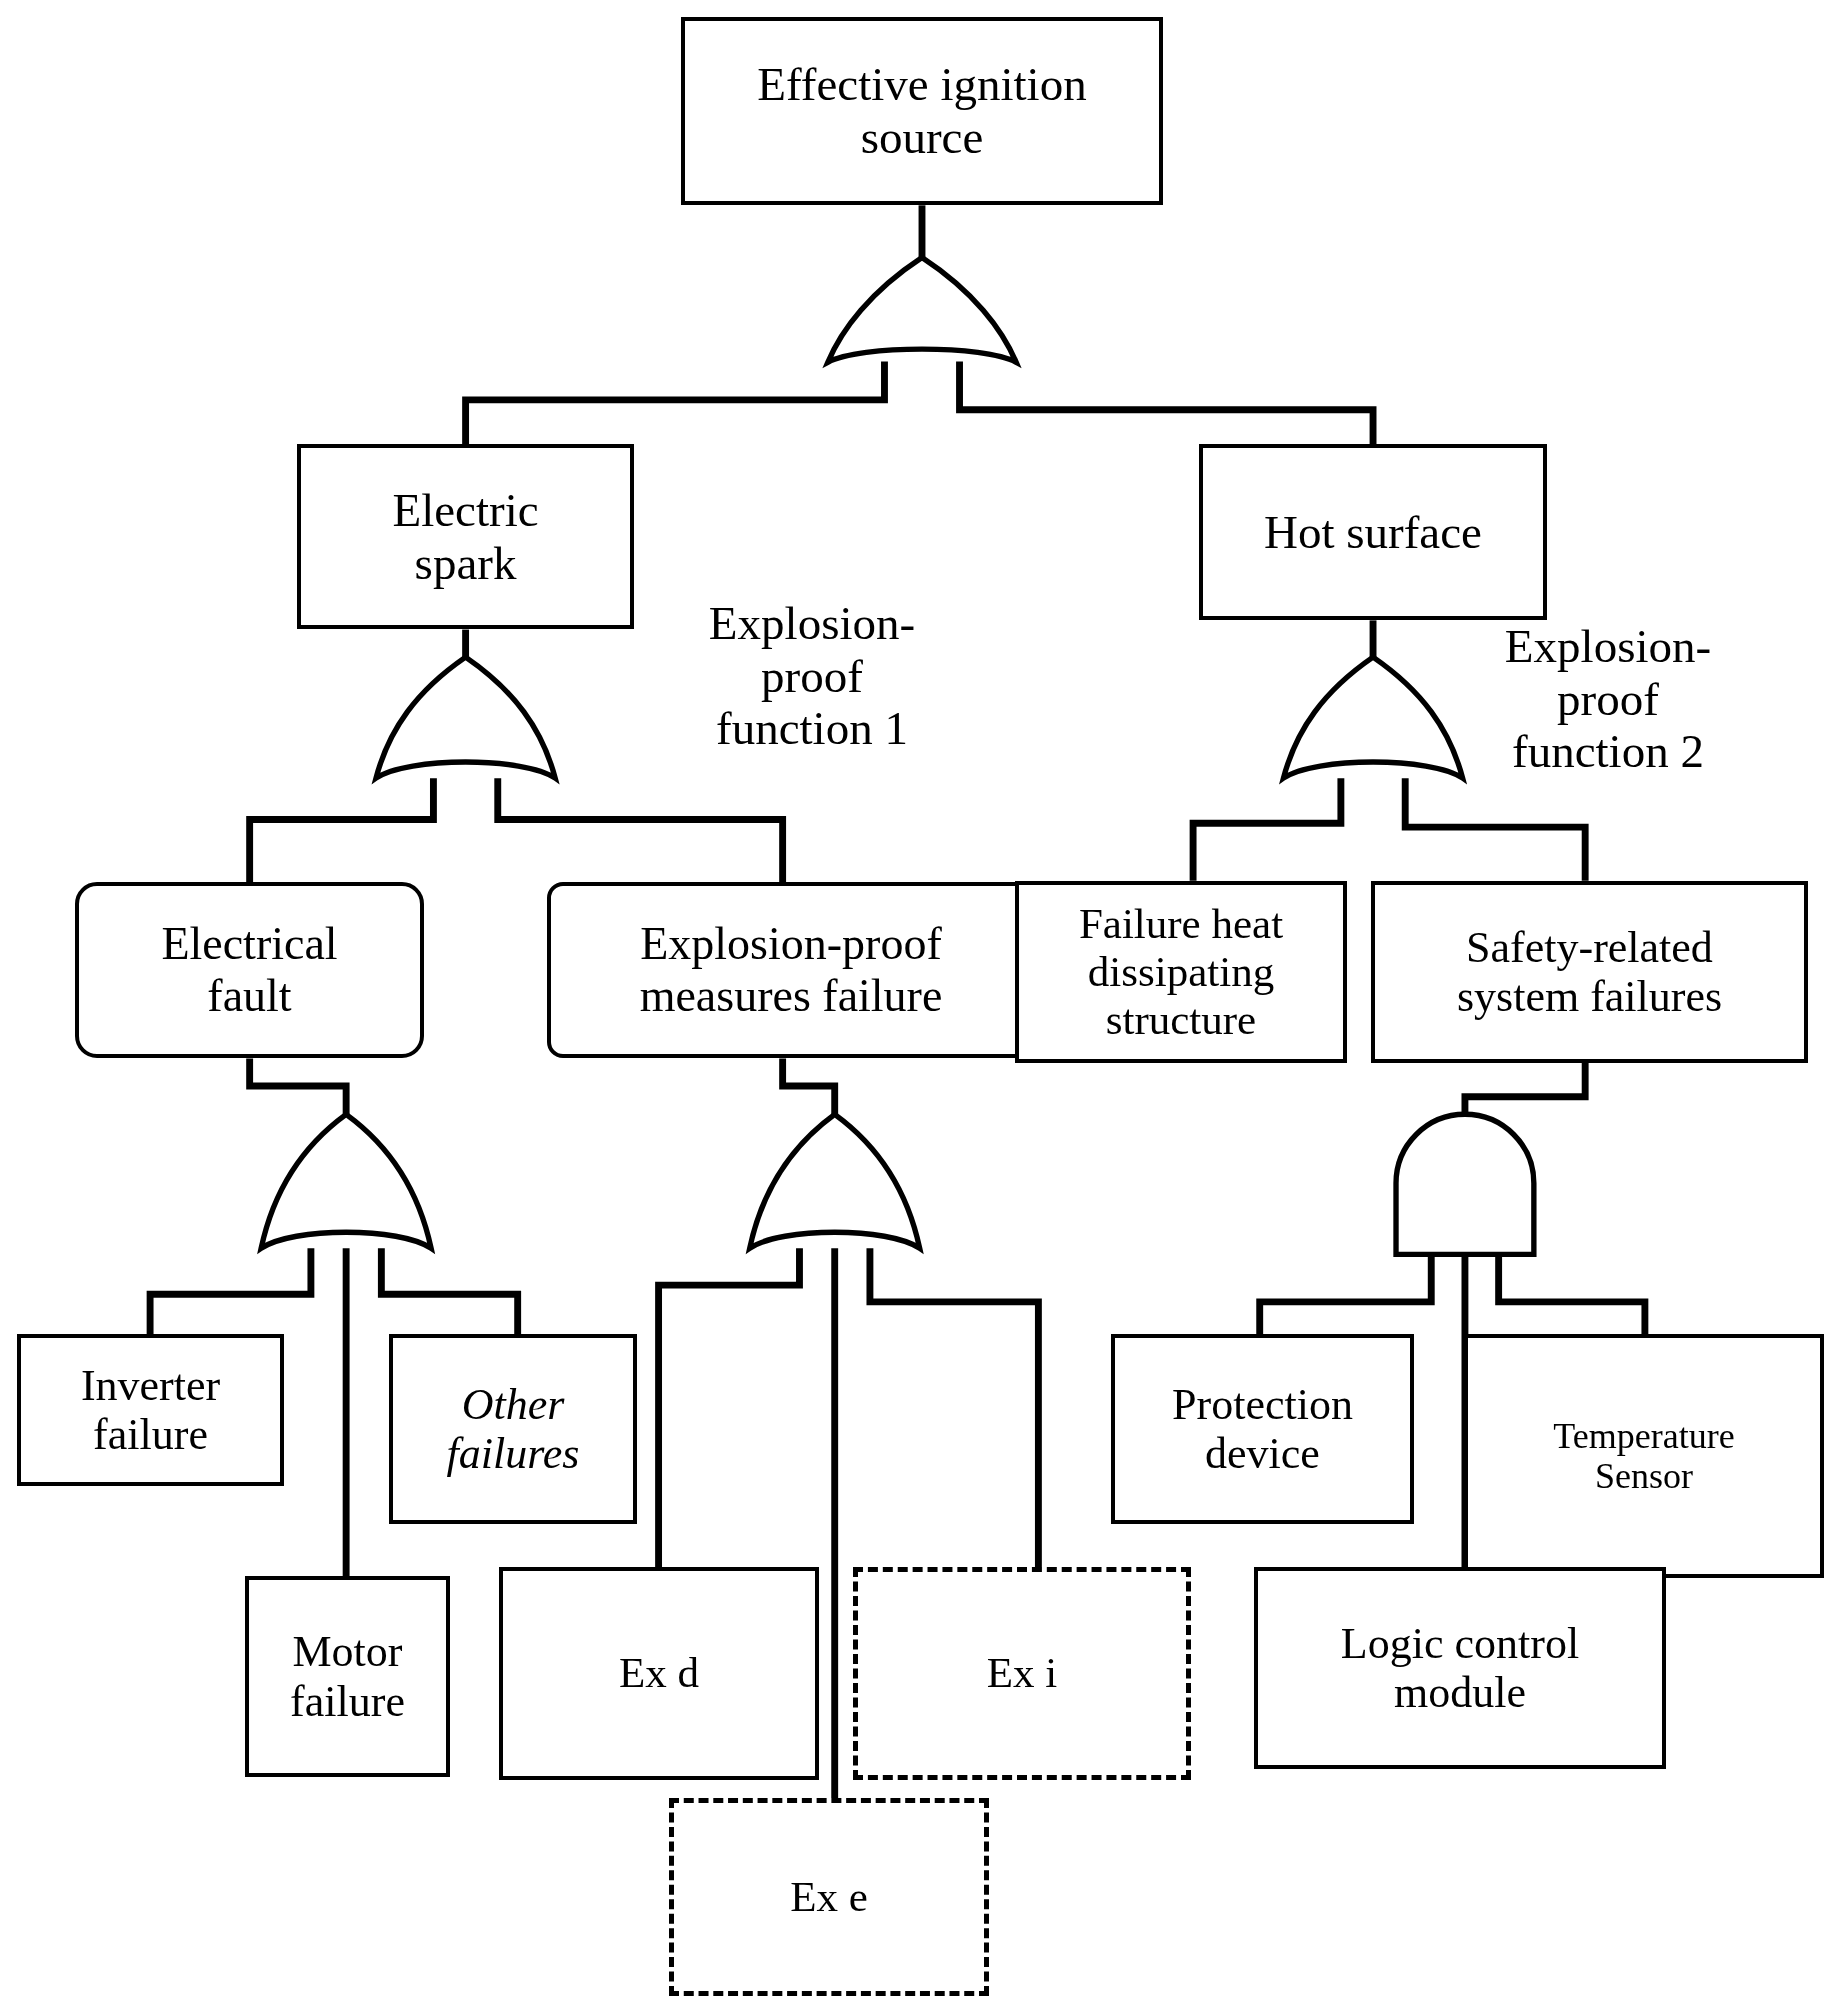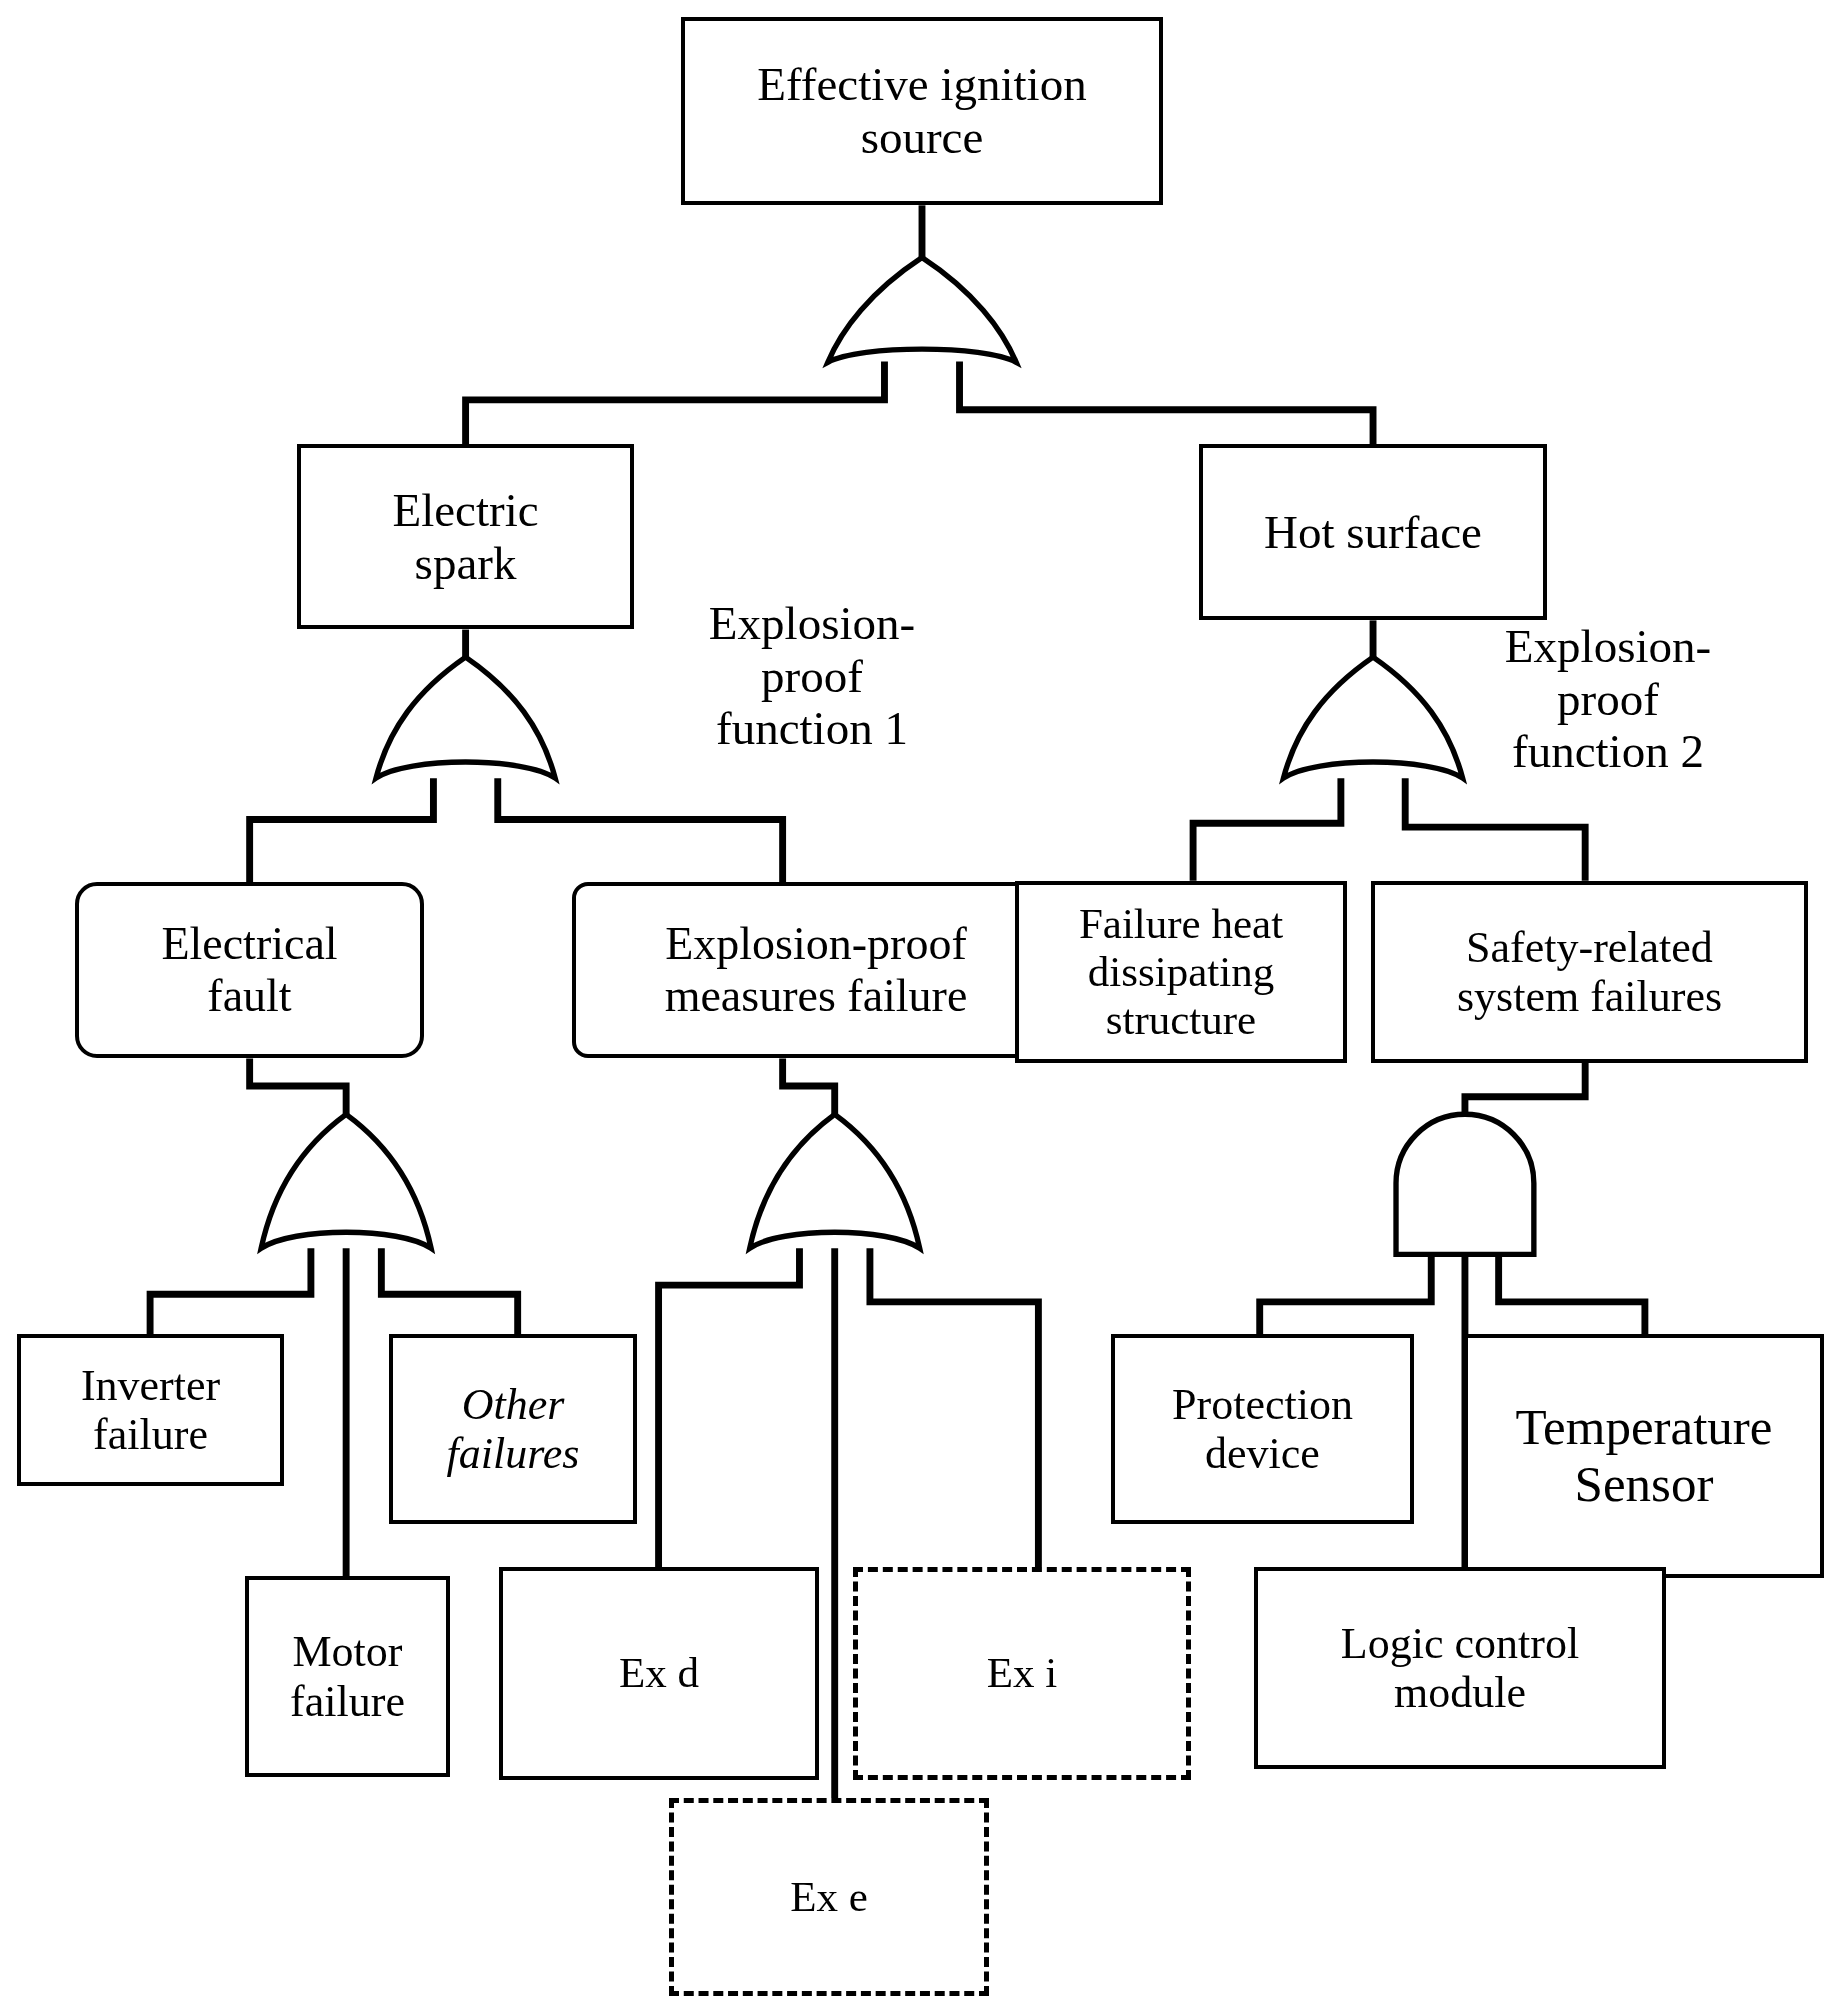--- a/index.html
+++ b/index.html
@@ -133,21 +133,21 @@
 proof
 function 1</div>
 
   <div class="freelabel" style="left:1455px;top:620px;width:306px;font-size:47px;">Explosion-
 proof
 function 2</div>
 
   <div class="nodebox" style="left:75px;top:882px;width:349px;height:176px;font-size:46px;border-radius:22px;">Electrical
 fault</div>
 
-  <div class="nodebox" style="left:572px;top:882px;width:488px;height:176px;font-size:46px;border-radius:16px;">Explosion-proof
+  <div class="nodebox" style="left:547px;top:882px;width:488px;height:176px;font-size:46px;border-radius:16px;">Explosion-proof
 measures failure</div>
 
   <div class="nodebox" style="left:1015px;top:881px;width:332px;height:182px;font-size:43px;">Failure heat
 dissipating
 structure</div>
 
   <div class="nodebox" style="left:1371px;top:881px;width:437px;height:182px;font-size:44px;">Safety-related
 system failures</div>
 
   <div class="nodebox" style="left:17px;top:1334px;width:267px;height:152px;font-size:44px;">Inverter
@@ -161,20 +161,20 @@
 
   <div class="nodebox" style="left:499px;top:1567px;width:320px;height:213px;font-size:43px;">Ex d</div>
 
   <div class="nodebox dashed" style="left:853px;top:1567px;width:338px;height:213px;font-size:43px;">Ex i</div>
 
   <div class="nodebox dashed" style="left:669px;top:1798px;width:320px;height:198px;font-size:43px;">Ex e</div>
 
   <div class="nodebox" style="left:1094px;top:1334px;width:303px;height:190px;font-size:44px;margin-left:17px;">Protection
 device</div>
 
-  <div class="nodebox" style="left:1464px;top:1334px;width:360px;height:244px;font-size:51px;">Temperature
+  <div class="nodebox" style="left:1464px;top:1334px;width:360px;height:244px;font-size:36px;">Temperature
 Sensor</div>
 
   <div class="nodebox" style="left:1254px;top:1567px;width:412px;height:202px;font-size:44px;">Logic control
 module</div>
 
 </div>
 
 
 </body></html>

